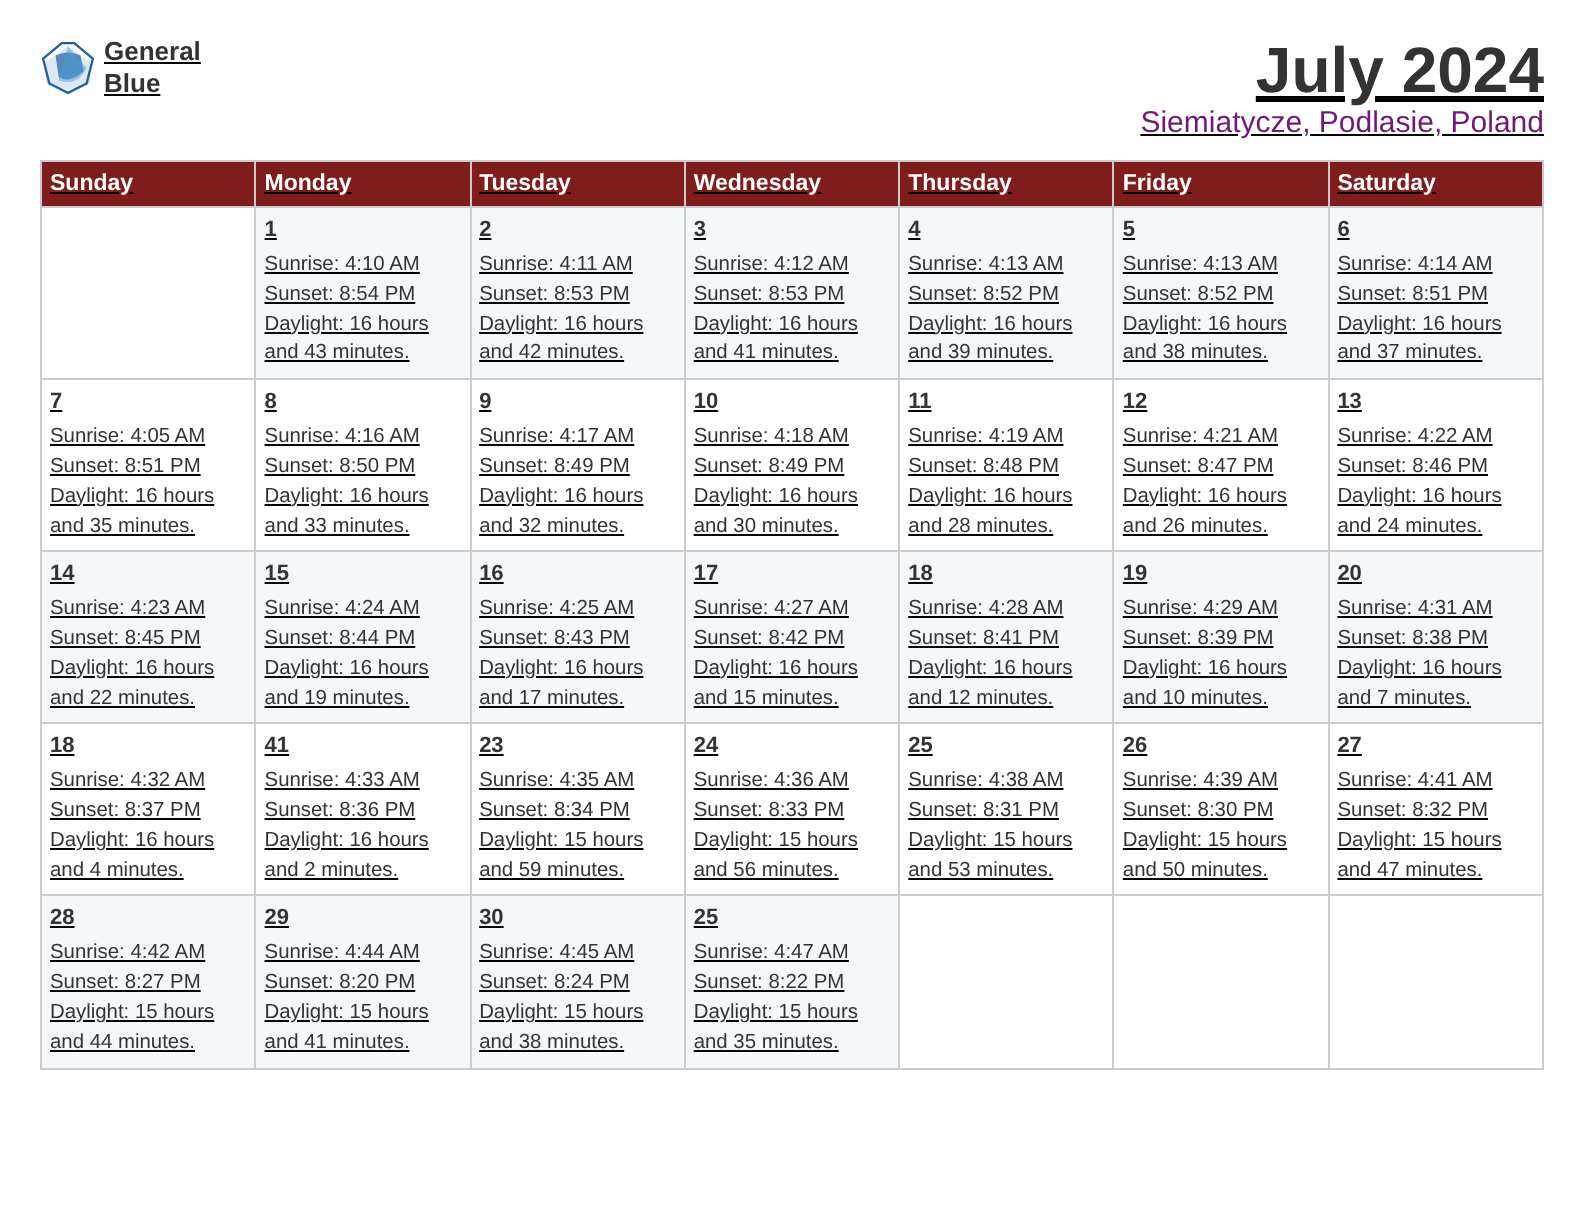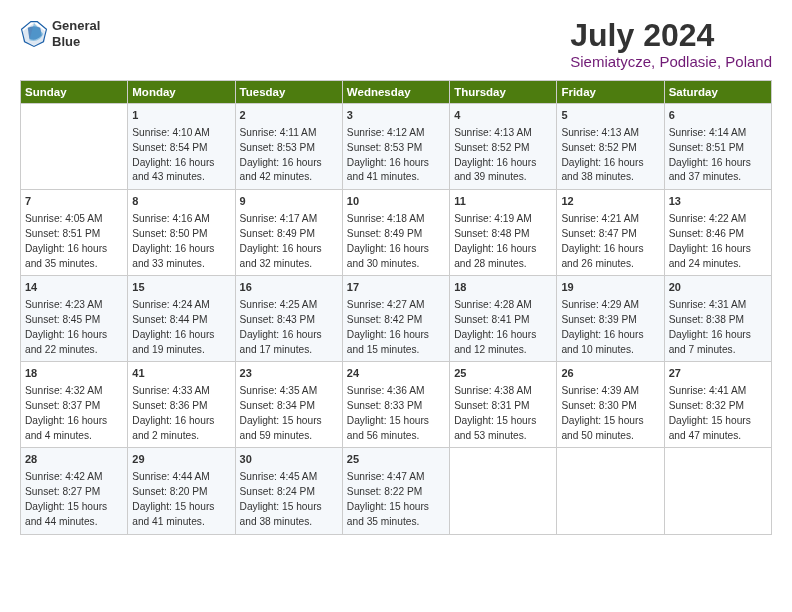--- a/index.html
+++ b/index.html
@@ -8,20 +8,21 @@
       background: #fff;
       width: 792px;
       height: 612px;
       overflow: hidden;
     }
     .page {
       width: 792px;
       height: 464px;
       padding: 18px 20px 14px 20px;
       background: #fff;
+      text-decoration: underline;
     }
     .header {
       display: flex;
       justify-content: space-between;
       align-items: flex-start;
       margin-bottom: 10px;
     }
     .logo {
       display: flex;
       align-items: center;
@@ -31,39 +32,39 @@
       font-size: 13px;
       font-weight: bold;
       color: #333;
       line-height: 1.2;
     }
     .logo-icon {
       width: 28px;
       height: 28px;
     }
     .title-block {
-      text-align: left;
+      text-align: right;
     }
     .main-title {
       font-size: 32px;
       font-weight: bold;
       color: #333;
       line-height: 1.1;
     }
     .subtitle {
       font-size: 15px;
       color: #701a75;
     }
     table {
       width: 100%;
       border-collapse: collapse;
       font-size: 10.5px;
     }
     thead tr th {
-      background-color: #4d7c0f;
+      background-color: #7f1d1d;
       color: #fff;
       padding: 5px 4px;
       text-align: left;
       font-size: 11.5px;
       font-weight: bold;
       border: 1px solid #ccc;
     }
     tbody tr td {
       vertical-align: top;
       padding: 4px 4px 4px 4px;

